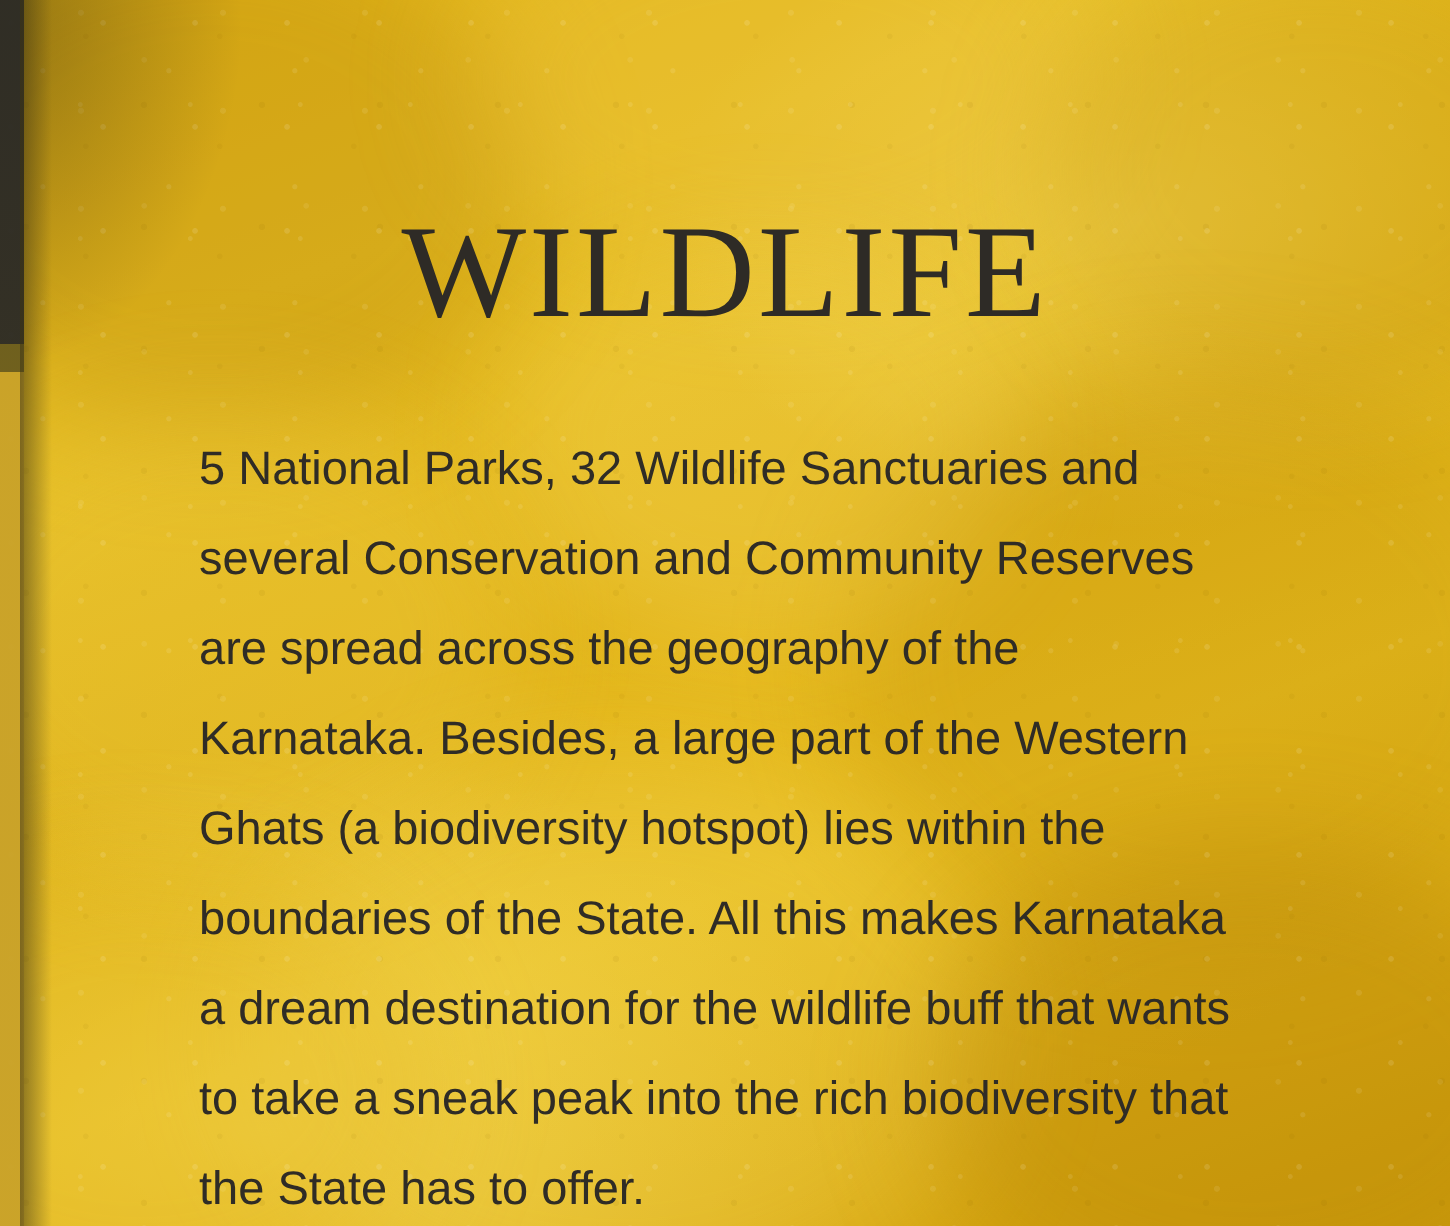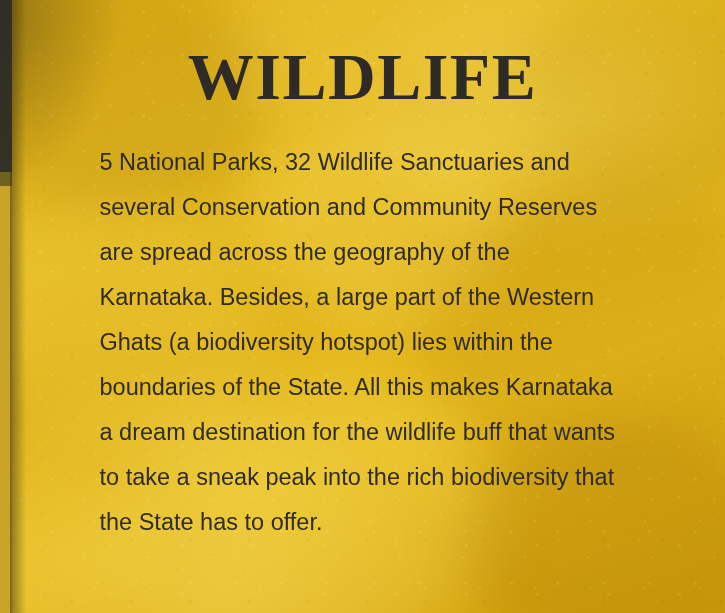--- a/index.html
+++ b/index.html
@@ -81,24 +81,24 @@
   }
 
   .content {
     position: absolute;
     inset: 0;
     display: flex;
     flex-direction: column;
     align-items: center;
   }
   .title {
-    margin: 0;
-    padding-top: 44px;
+    margin: 12px;
+    padding-top: 92px;
     font-family: "Liberation Serif", "DejaVu Serif", serif;
-    font-weight: bold;
+    font-weight: normal;
     font-size: 66px;
     letter-spacing: 1.5px;
     color: #2e2b26;
     line-height: 1;
     text-align: center;
   }
   .body-copy {
     margin: 0;
     padding: 30px 42px 0 42px;
     width: 610px;

